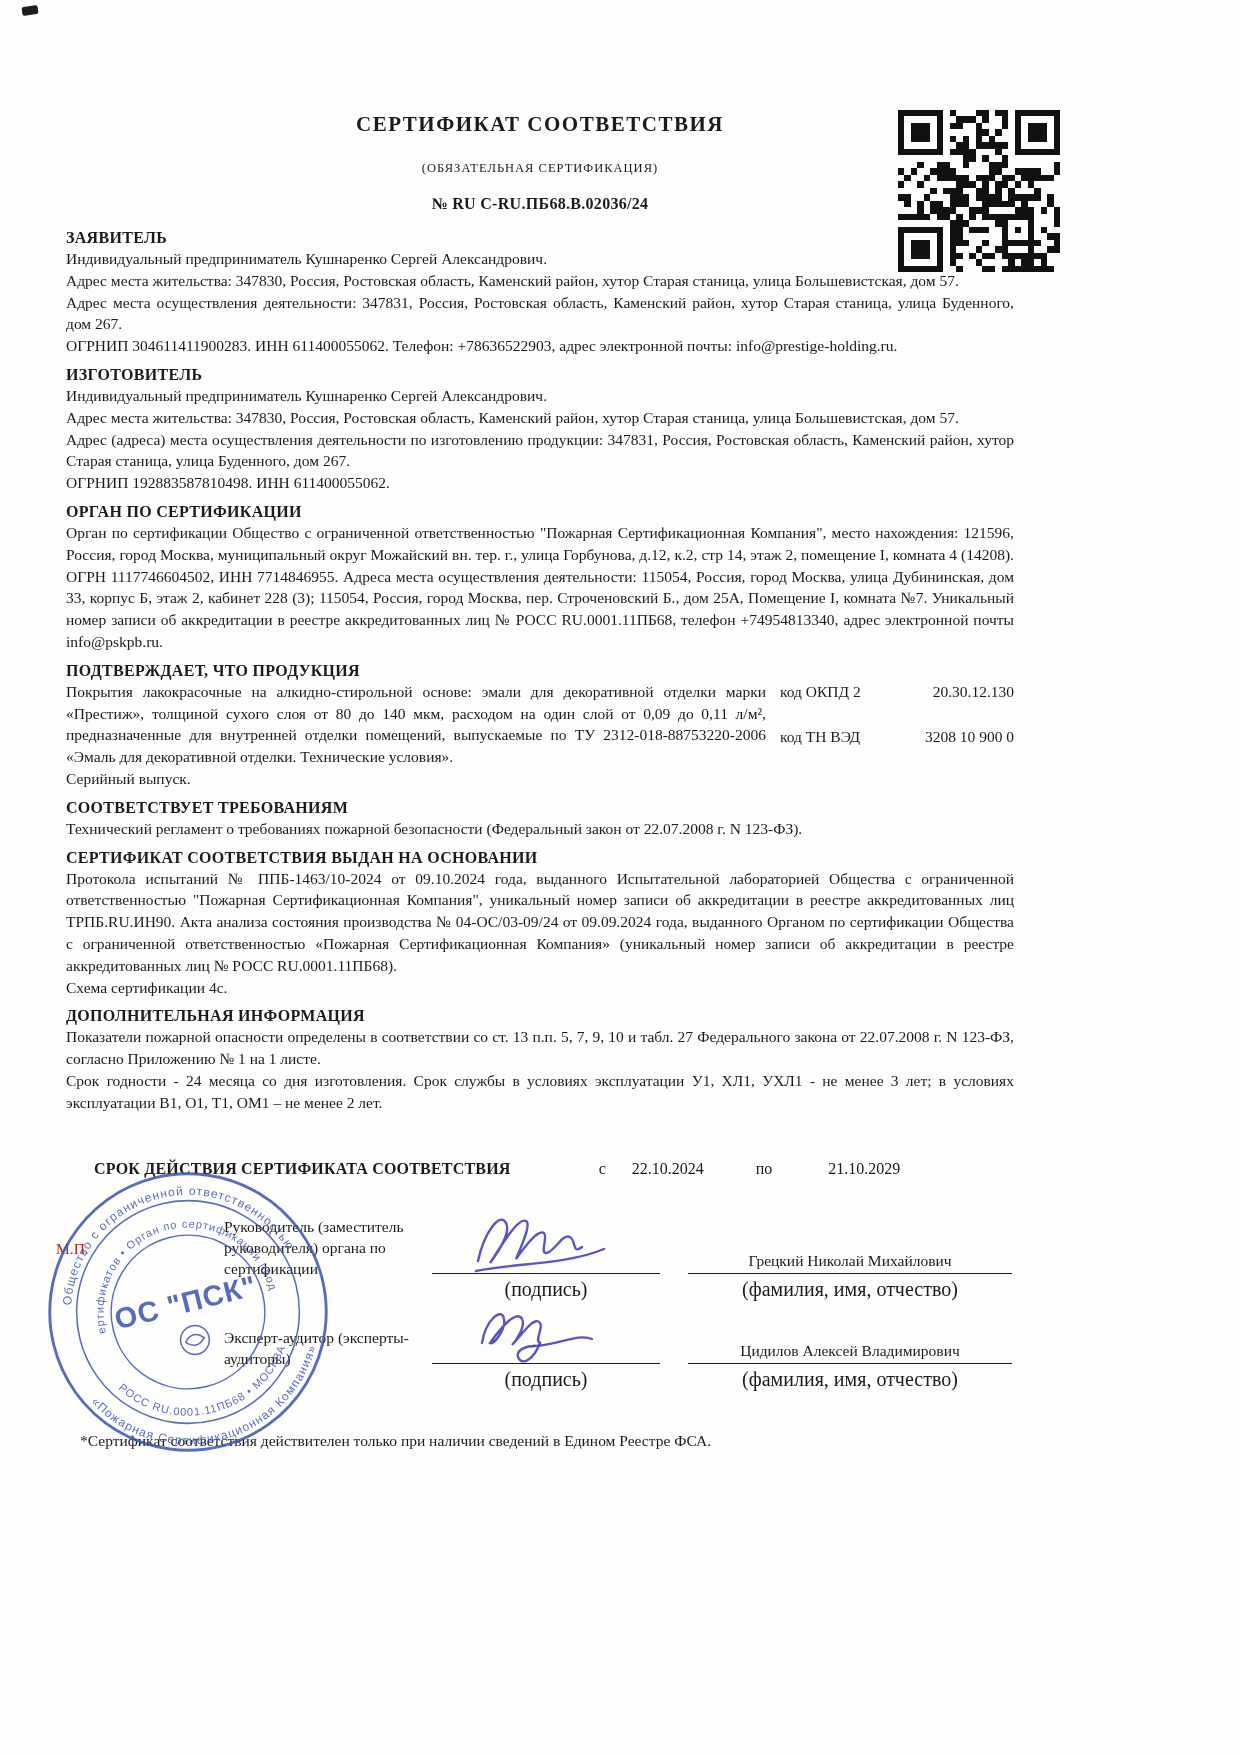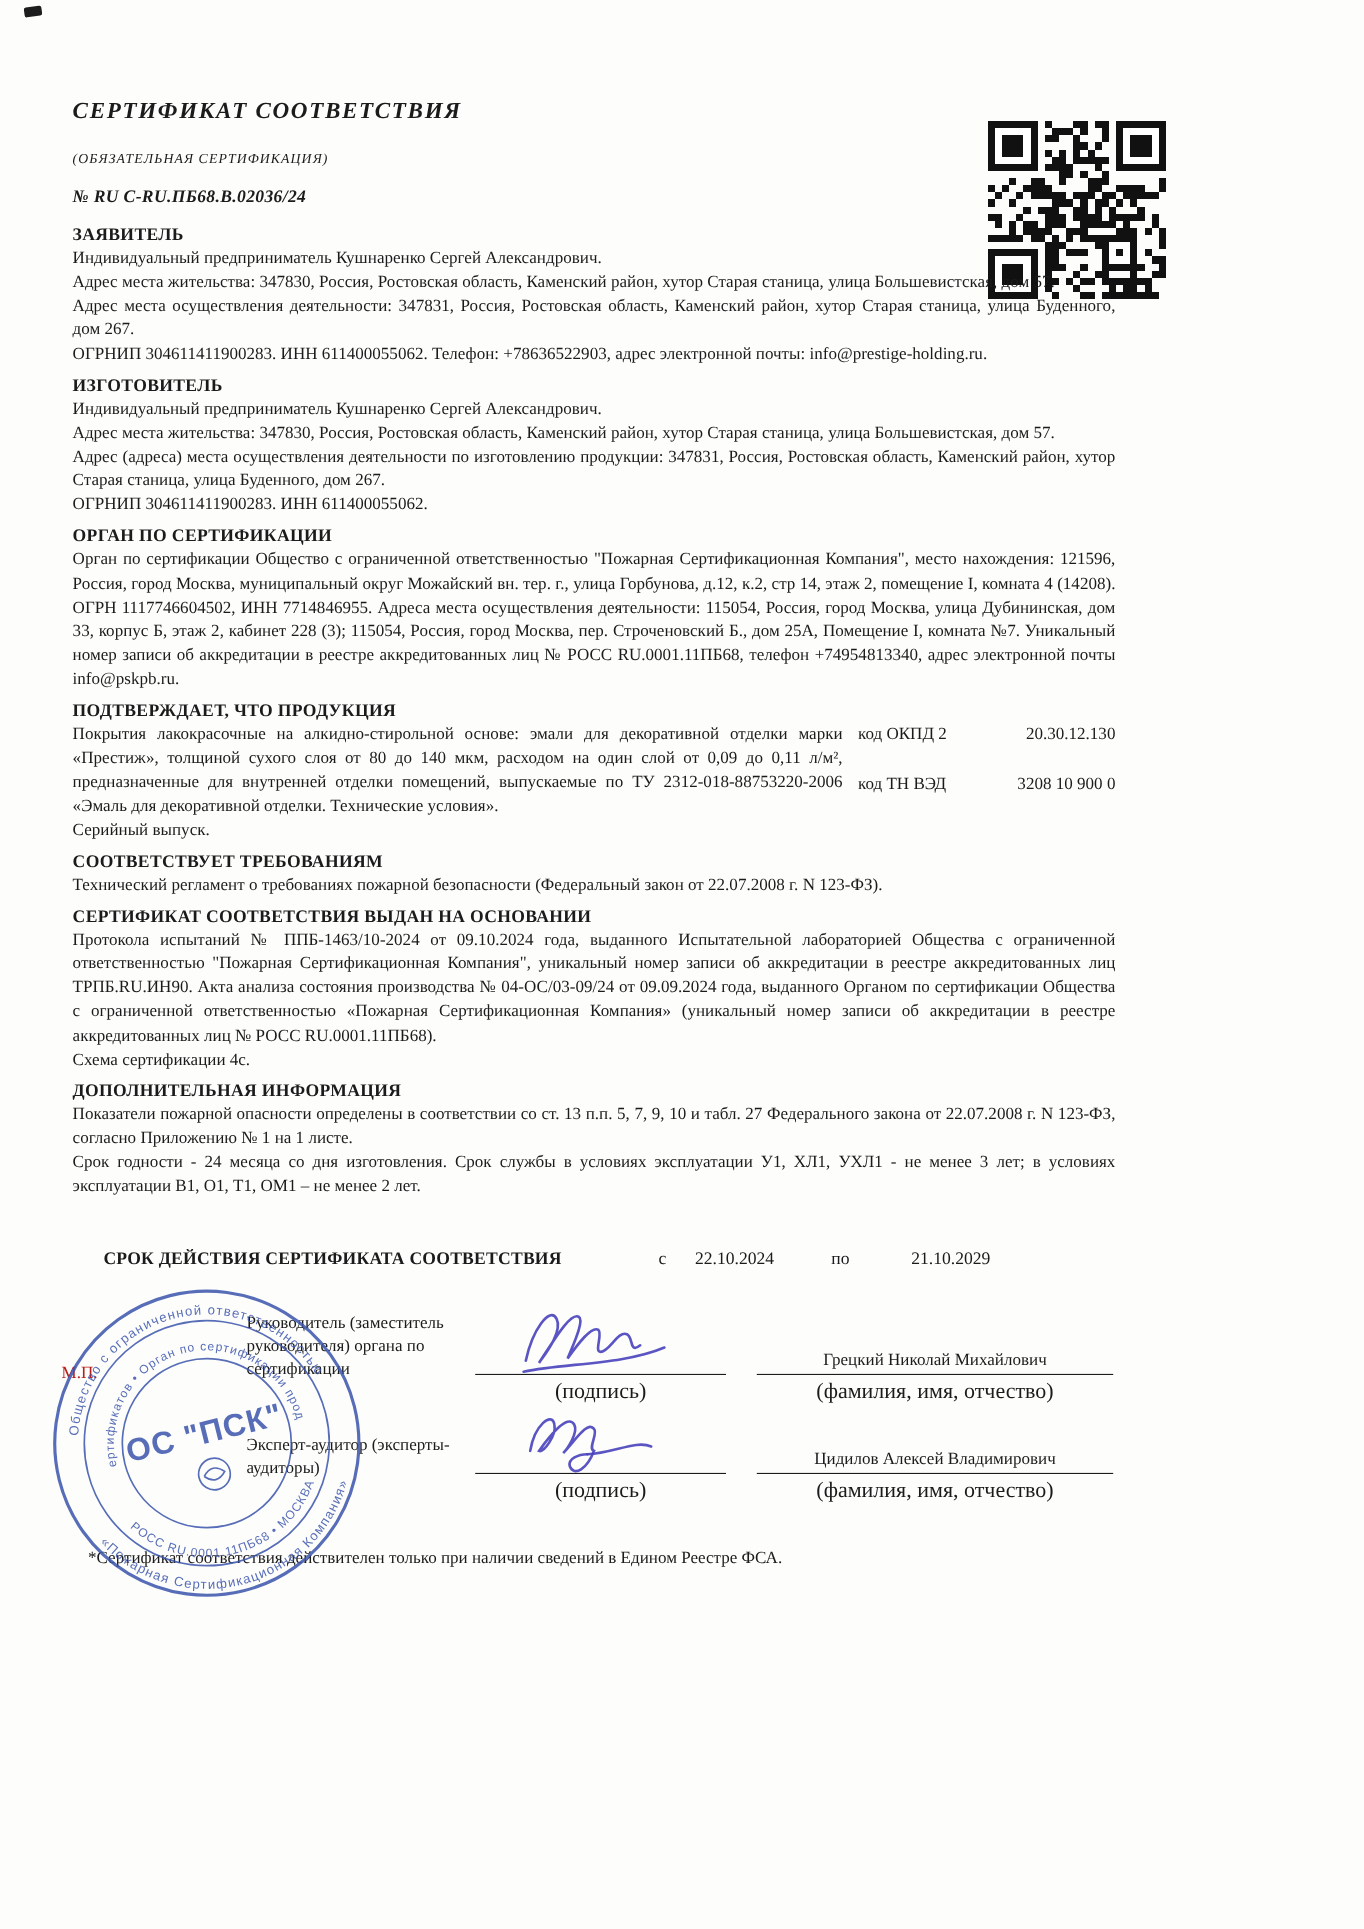--- a/index.html
+++ b/index.html
@@ -14,21 +14,21 @@
     color: #1b1b1b;
     overflow: hidden;
   }
   .artifact {
     position: absolute; left: 22px; top: 6px; width: 16px; height: 9px;
     background: #1d1d1d; border-radius: 2px; transform: rotate(-8deg);
   }
   .qr { position: absolute; left: 898px; top: 110px; width: 162px; height: 162px; }
   .content { position: absolute; left: 66px; top: 0; width: 948px; }
 
-  .doc-header { margin-top: 88px; font-style: italic; }
+  .doc-header { text-align: center; margin-top: 112px; }
   .doc-title  { font-size: 21px; font-weight: bold; letter-spacing: 1.5px; }
   .doc-subtitle { font-size: 12.5px; letter-spacing: 1px; margin-top: 24px; }
   .doc-number { font-size: 16px; font-weight: bold; letter-spacing: 0.3px; margin-top: 19px; }
 
   section { display: block; }
   .sec-title { font-size: 16px; font-weight: bold; letter-spacing: 0.3px; margin: 9px 0 1px 0; }
   .first-sec { margin-top: 16px; }
   .para { margin: 0; font-size: 15.5px; line-height: 21.8px; text-align: justify; }
 
   .product-wrap { display: flex; }
@@ -314,21 +314,21 @@
       <p class="para">Адрес места жительства: 347830, Россия, Ростовская область, Каменский район, хутор Старая станица, улица Большевистская, дом 57.</p>
       <p class="para">Адрес места осуществления деятельности: 347831, Россия, Ростовская область, Каменский район, хутор Старая станица, улица Буденного, дом 267.</p>
       <p class="para">ОГРНИП 304611411900283. ИНН 611400055062. Телефон: +78636522903, адрес электронной почты: info@prestige-holding.ru.</p>
     </section>
 
     <section>
       <div class="sec-title">ИЗГОТОВИТЕЛЬ</div>
       <p class="para">Индивидуальный предприниматель Кушнаренко Сергей Александрович.</p>
       <p class="para">Адрес места жительства: 347830, Россия, Ростовская область, Каменский район, хутор Старая станица, улица Большевистская, дом 57.</p>
       <p class="para">Адрес (адреса) места осуществления деятельности по изготовлению продукции: 347831, Россия, Ростовская область, Каменский район, хутор Старая станица, улица Буденного, дом 267.</p>
-      <p class="para">ОГРНИП 304611411900283. ИНН 611400055062.</p>
+      <p class="para">ОГРНИП 192883587810498. ИНН 611400055062.</p>
     </section>
 
     <section>
       <div class="sec-title">ОРГАН ПО СЕРТИФИКАЦИИ</div>
       <p class="para">Орган по сертификации Общество с ограниченной ответственностью "Пожарная Сертификационная Компания", место нахождения: 121596, Россия, город Москва, муниципальный округ Можайский вн. тер. г., улица Горбунова, д.12, к.2, стр 14, этаж 2, помещение I, комната 4 (14208). ОГРН 1117746604502, ИНН 7714846955. Адреса места осуществления деятельности: 115054, Россия, город Москва, улица Дубининская, дом 33, корпус Б, этаж 2, кабинет 228 (3); 115054, Россия, город Москва, пер. Строченовский Б., дом 25А, Помещение I, комната №7. Уникальный номер записи об аккредитации в реестре аккредитованных лиц № РОСС RU.0001.11ПБ68, телефон +74954813340, адрес электронной почты info@pskpb.ru.</p>
     </section>
 
     <section>
       <div class="sec-title">ПОДТВЕРЖДАЕТ, ЧТО ПРОДУКЦИЯ</div>
       <div class="product-wrap">

